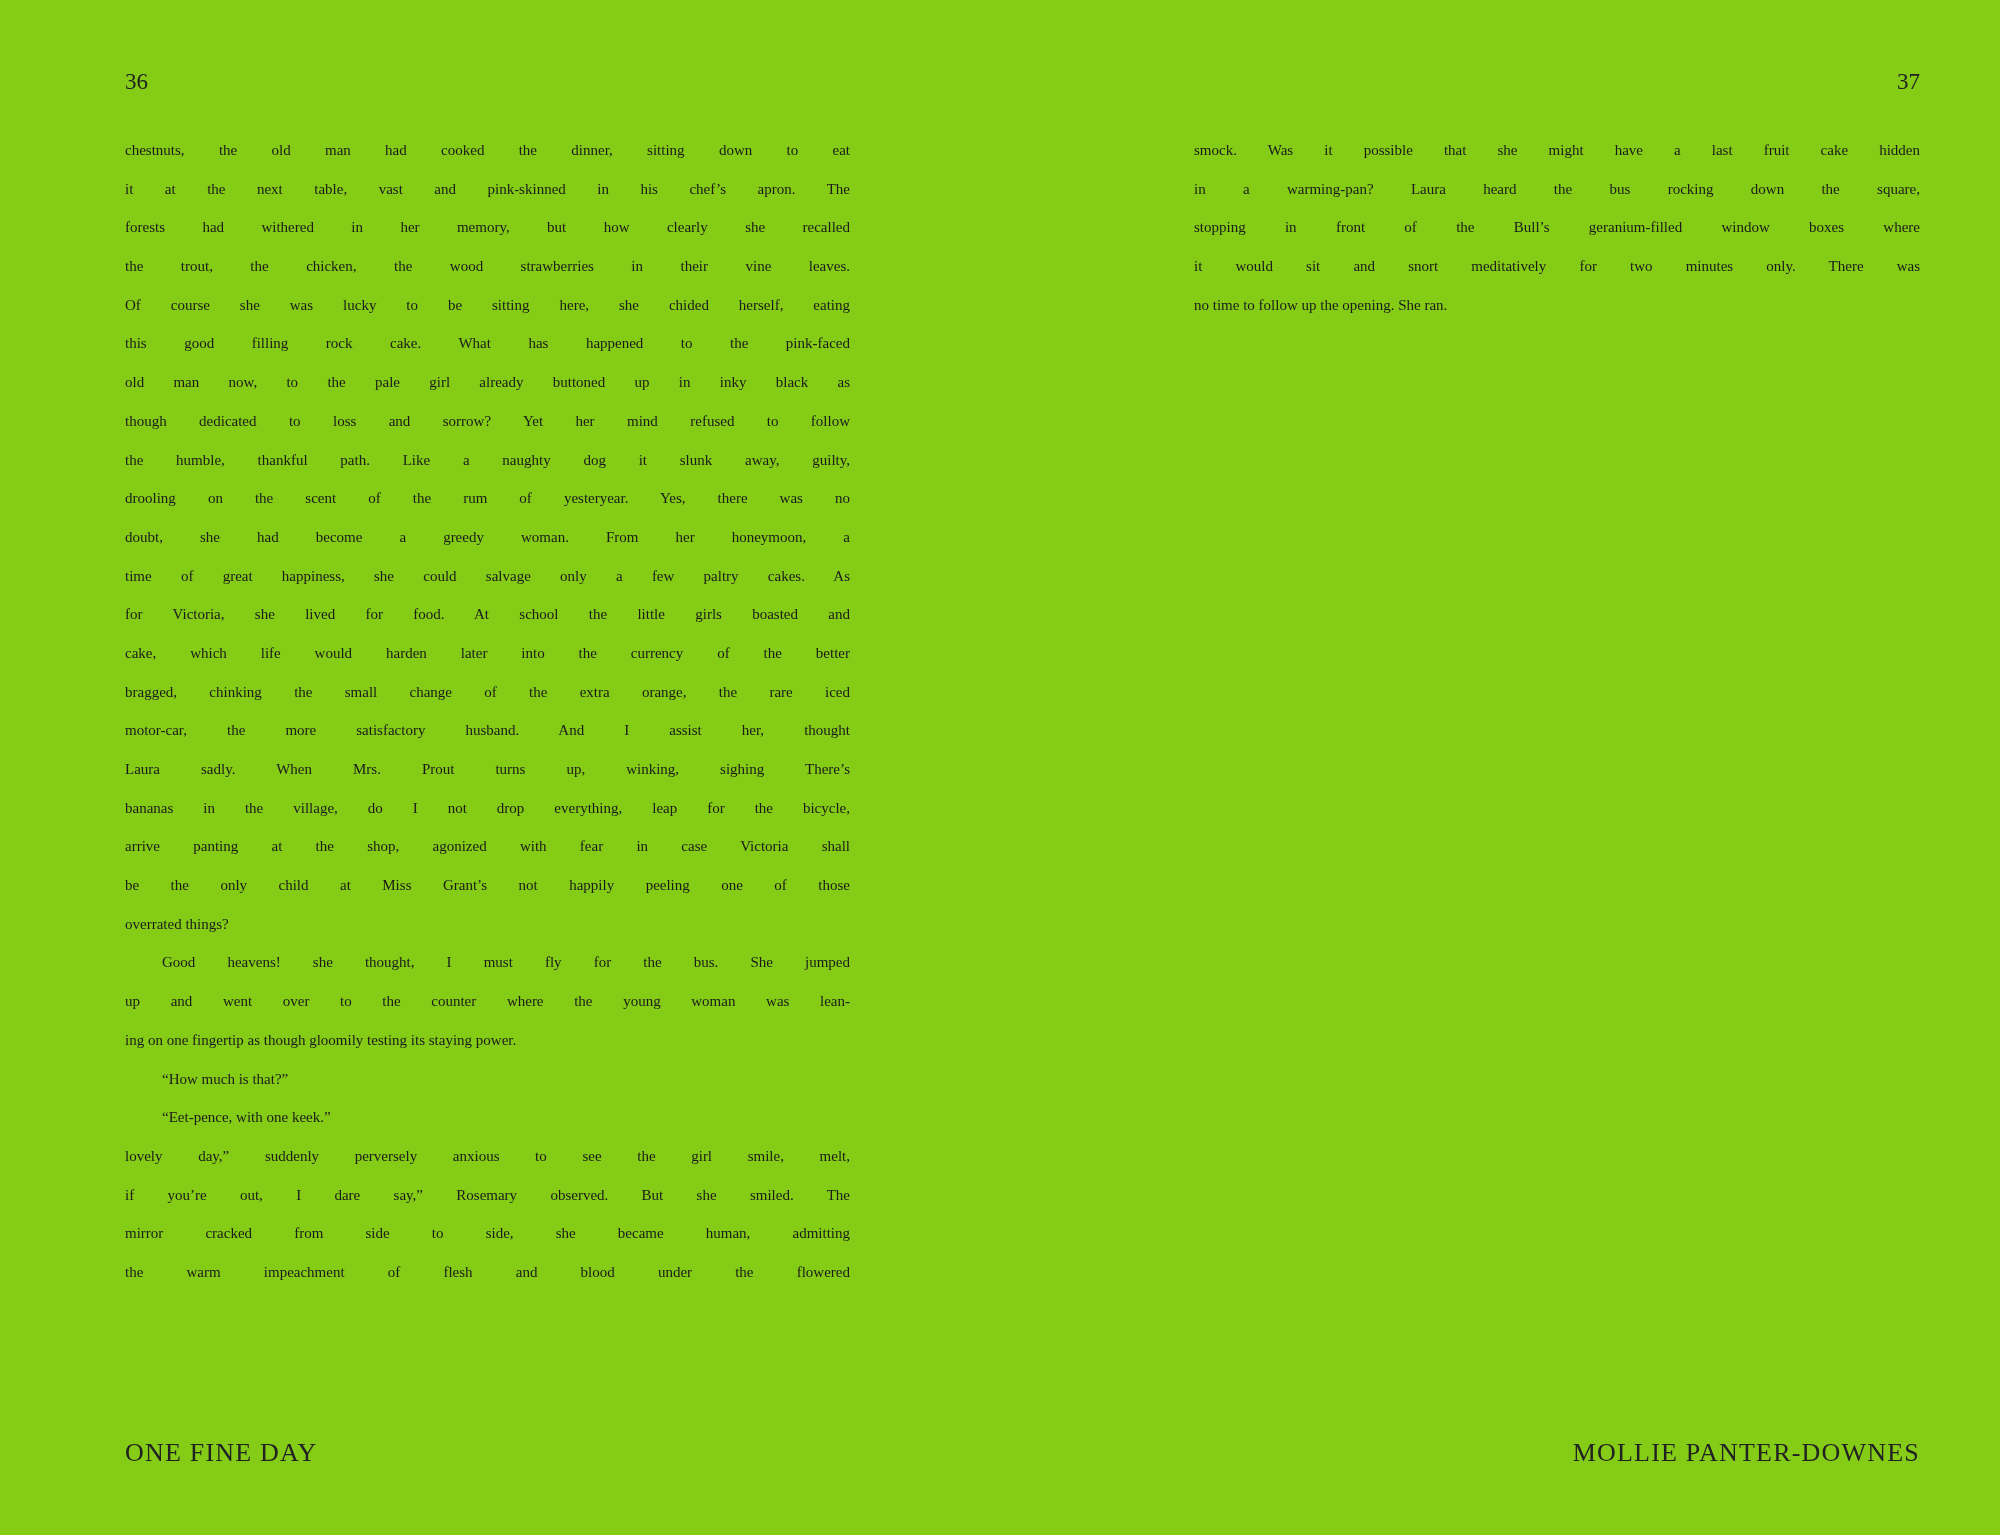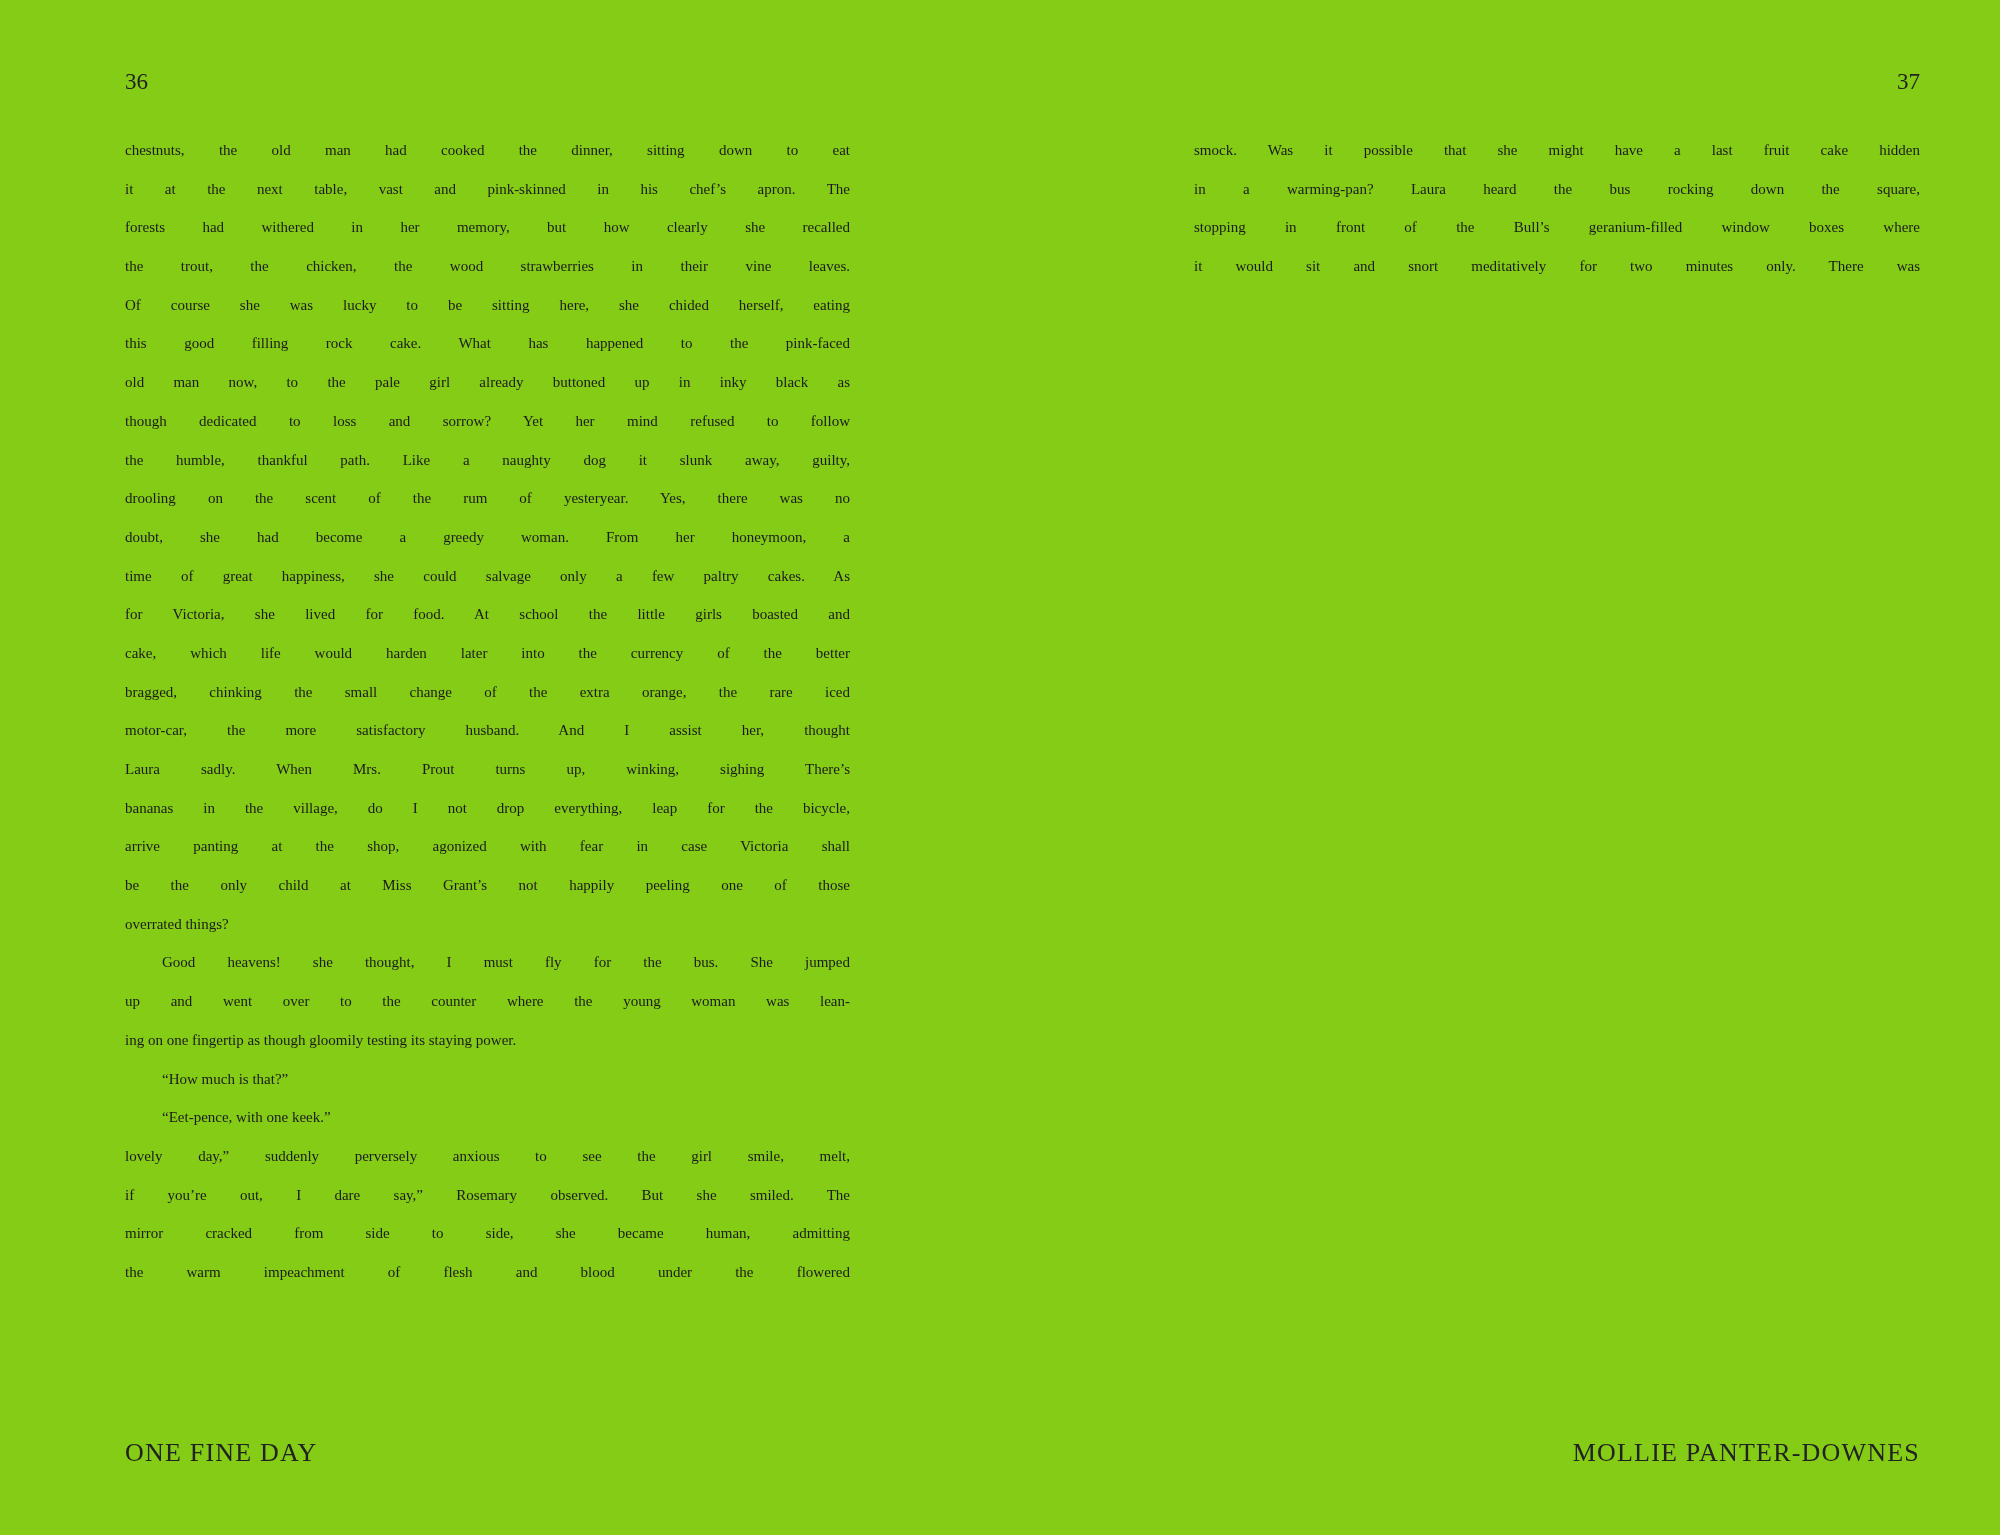--- a/index.html
+++ b/index.html
@@ -101,17 +101,18 @@
     <div class="footer">ONE FINE DAY</div>
   </div>
 
   <div class="page page-right">
     <div class="pagenum">37</div>
     <div class="body-text">
         <div class="line just">smock. Was it possible that she might have a last fruit cake hidden</div>
         <div class="line just">in a warming-pan? Laura heard the bus rocking down the square,</div>
         <div class="line just">stopping in front of the Bull’s geranium-filled window boxes where</div>
         <div class="line just">it would sit and snort meditatively for two minutes only. There was</div>
+        <div class="line">no time to follow up the opening. She ran.</div>
       </div>
     <div class="footer">MOLLIE PANTER-DOWNES</div>
   </div>
 
 </div>
 
 </body></html>

